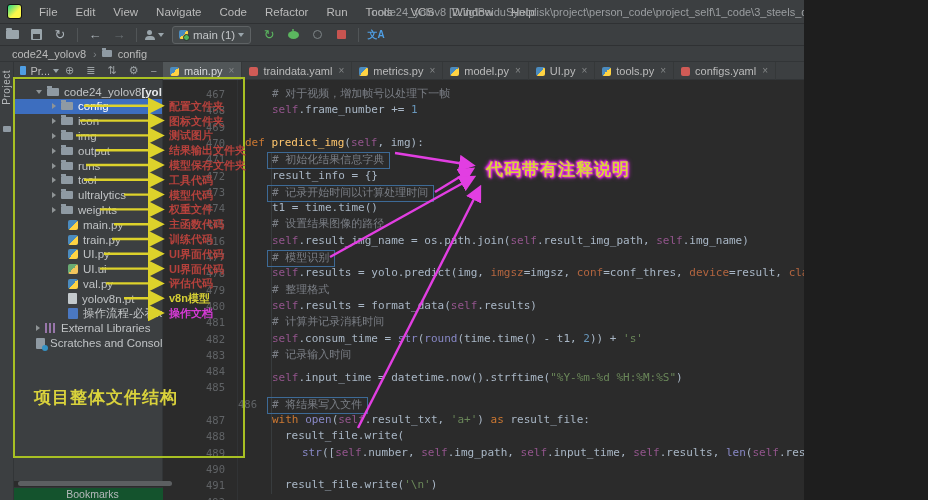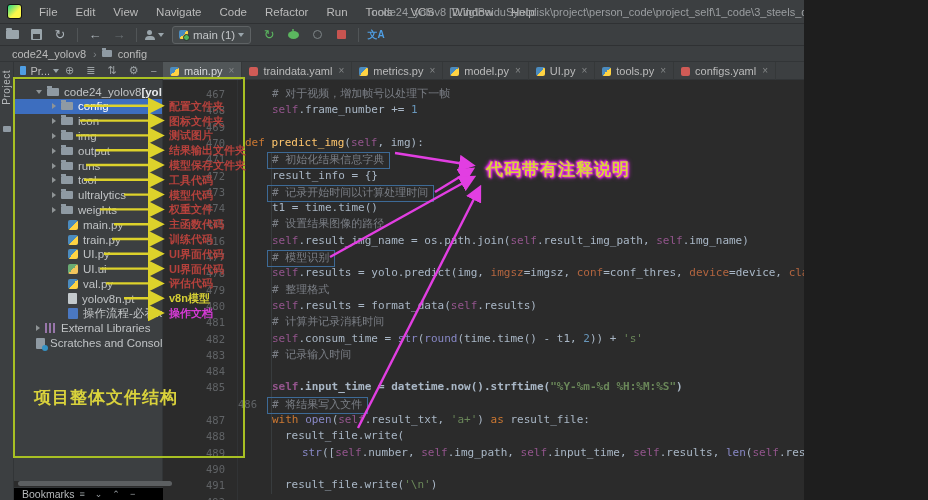--- a/index.html
+++ b/index.html
@@ -72,22 +72,22 @@
   .ic-folder:before{content:"";position:absolute;left:0;top:-2px;width:5px;height:2px;background:#8f9aa3;}
   .ic-py{width:10px;height:10px;border-radius:2px;background:linear-gradient(135deg,#4b8bbe 50%,#ffd343 50%);}
   .ic-ui{width:10px;height:10px;border-radius:2px;background:linear-gradient(135deg,#6aab73 50%,#f2c55c 50%);}
   .ic-pt{width:9px;height:11px;background:#c3c9cc;border-radius:1px;}
   .ic-doc{width:10px;height:11px;background:#4a78c2;border-radius:1px;}
   .ic-lib{width:11px;height:10px;background:repeating-linear-gradient(90deg,#9876aa 0 2px,transparent 2px 4px);}
   .ic-scratch{width:9px;height:11px;background:#8f9aa3;border-radius:1px;position:relative;}
   .ic-scratch:after{content:"";position:absolute;right:-3px;bottom:-2px;width:6px;height:6px;border-radius:50%;background:#3592c4;}
   .tbold{font-weight:bold;color:#e8eaec;}
   .hscroll{position:absolute;left:18px;top:481px;width:154px;height:5px;border-radius:3px;background:#5c5f61;z-index:21;}
-  .bookmarks{position:absolute;left:14px;top:487px;width:149px;height:13px;background:#000000;border-top:1px solid #323537;
-             display:flex;align-items:center;font-size:10.5px;color:#b6b9bb;z-index:22;}
+  .bookmarks{position:absolute;left:14px;top:487px;width:149px;height:13px;background:#14532d;border-top:1px solid #323537;
+             display:flex;align-items:center;font-size:10.5px;color:#b6b9bb;z-index:22;flex-direction:column;}
   .bm-ico{color:#9aa0a3;font-size:9px;margin:0 5px;}
 
   
   .tabbar{position:absolute;left:163px;top:62px;width:765px;height:18px;background:#3c3f41;display:flex;border-bottom:1px solid #323537;}
   .tab{display:flex;align-items:center;height:18px;padding:0 7px;font-size:11px;color:#bbbbbb;border-right:1px solid #353839;}
   .tab.sel{background:#515658;color:#d8dadc;}
   .ti{flex:none;margin-right:5px;}
   .ti-py{width:9px;height:9px;border-radius:2px;background:linear-gradient(135deg,#4b8bbe 50%,#ffd343 50%);}
   .ti-yaml{width:9px;height:9px;border-radius:2px;background:#cf5b56;}
   .tab-x{margin-left:6px;color:#848788;font-size:10px;line-height:1;}
@@ -352,33 +352,33 @@
       <div class="cline" style="top: 104.8px; left: 109px;"><span class="cbox"><span class="tc"># 记录开始时间以计算处理时间</span></span></div>
       <div class="gnum" style="top: 122.1px;">474</div>
       <div class="cline" style="top: 121.1px; left: 109px;"><span class="td">t1 = time.time()</span></div>
       <div class="gnum" style="top: 138.4px;">475</div>
       <div class="cline" style="top: 137.4px; left: 109px;"><span class="tc"># 设置结果图像的路径</span></div>
       <div class="gnum" style="top: 154.7px;">816</div>
       <div class="cline" style="top: 153.7px; left: 109px;"><span class="ts">self</span><span class="td">.result_img_name = os.path.join(</span><span class="ts">self</span><span class="td">.result_img_path, </span><span class="ts">self</span><span class="td">.img_name)</span></div>
       <div class="gnum" style="top: 171px;">477</div>
       <div class="cline" style="top: 170px; left: 109px;"><span class="cbox"><span class="tc"># 模型识别</span></span></div>
       <div class="gnum" style="top: 187.3px;">478</div>
-      <div class="cline" style="top: 186.3px; left: 109px;"><span class="ts">self</span><span class="td">.results = yolo.predict(img, </span><span class="ta">imgsz</span><span class="td">=imgsz, </span><span class="ta">conf</span><span class="td">=conf_thres, </span><span class="ta">device</span><span class="td">=device, </span><span class="ta">classes</span><span class="td">=classes)</span></div>
+      <div class="cline" style="top: 186.3px; left: 109px;"><span class="ts">self</span><span class="td">.results = yolo.predict(img, </span><span class="ta">imgsz</span><span class="td">=imgsz, </span><span class="ta">conf</span><span class="td">=conf_thres, </span><span class="ta">device</span><span class="td">=result, </span><span class="ta">classes</span><span class="td">=classes)</span></div>
       <div class="gnum" style="top: 203.6px;">479</div>
       <div class="cline" style="top: 202.6px; left: 109px;"><span class="tc"># 整理格式</span></div>
       <div class="gnum" style="top: 219.9px;">480</div>
       <div class="cline" style="top: 218.9px; left: 109px;"><span class="ts">self</span><span class="td">.results = format_data(</span><span class="ts">self</span><span class="td">.results)</span></div>
       <div class="gnum" style="top: 236.2px;">481</div>
       <div class="cline" style="top: 235.2px; left: 109px;"><span class="tc"># 计算并记录消耗时间</span></div>
       <div class="gnum" style="top: 252.5px;">482</div>
       <div class="cline" style="top: 251.5px; left: 109px;"><span class="ts">self</span><span class="td">.consum_time = </span><span class="tb">str</span><span class="td">(</span><span class="tb">round</span><span class="td">(time.time() - t1, </span><span class="tn">2</span><span class="td">)) + </span><span class="tg">'s'</span></div>
       <div class="gnum" style="top: 268.8px;">483</div>
       <div class="cline" style="top: 267.8px; left: 109px;"><span class="tc"># 记录输入时间</span></div>
       <div class="gnum" style="top: 285.1px;">484</div>
-      <div class="cline" style="top: 300px; left: 109px; font-weight: bold;"><span class="ts">self</span><span class="td">.input_time = datetime.now().strftime(</span><span class="tg">"%Y-%m-%d %H:%M:%S"</span><span class="td">)</span></div>
+      <div class="cline" style="top: 291px; left: 109px;"><span class="ts">self</span><span class="td">.input_time = datetime.now().strftime(</span><span class="tg">"%Y-%m-%d %H:%M:%S"</span><span class="td">)</span></div>
       <div class="gnum" style="top: 301.4px;">485</div>
       <div class="gnum" style="top: 317.7px; margin-left: 32px;">486</div>
       <div class="cline" style="top: 316.7px; left: 109px;"><span class="cbox"><span class="tc"># 将结果写入文件</span></span></div>
       <div class="gnum" style="top: 334px;">487</div>
       <div class="cline" style="top: 333px; left: 109px;"><span class="tk">with </span><span class="tb">open</span><span class="td">(</span><span class="ts">self</span><span class="td">.result_txt, </span><span class="tg">'a+'</span><span class="td">) </span><span class="tk">as</span><span class="td"> result_file:</span></div>
       <div class="gnum" style="top: 350.3px;">488</div>
       <div class="cline" style="top: 349.3px; left: 122px;"><span class="td">result_file.write(</span></div>
       <div class="gnum" style="top: 366.6px;">489</div>
       <div class="cline" style="top: 365.6px; left: 139px;"><span class="tb">str</span><span class="td">([</span><span class="ts">self</span><span class="td">.number, </span><span class="ts">self</span><span class="td">.img_path, </span><span class="ts">self</span><span class="td">.input_time, </span><span class="ts">self</span><span class="td">.results, </span><span class="tb">len</span><span class="td">(</span><span class="ts">self</span><span class="td">.results), </span><span class="ts">self</span><span class="td">.consum_time,</span></div>
       <div class="gnum" style="top: 382.9px;">490</div>

